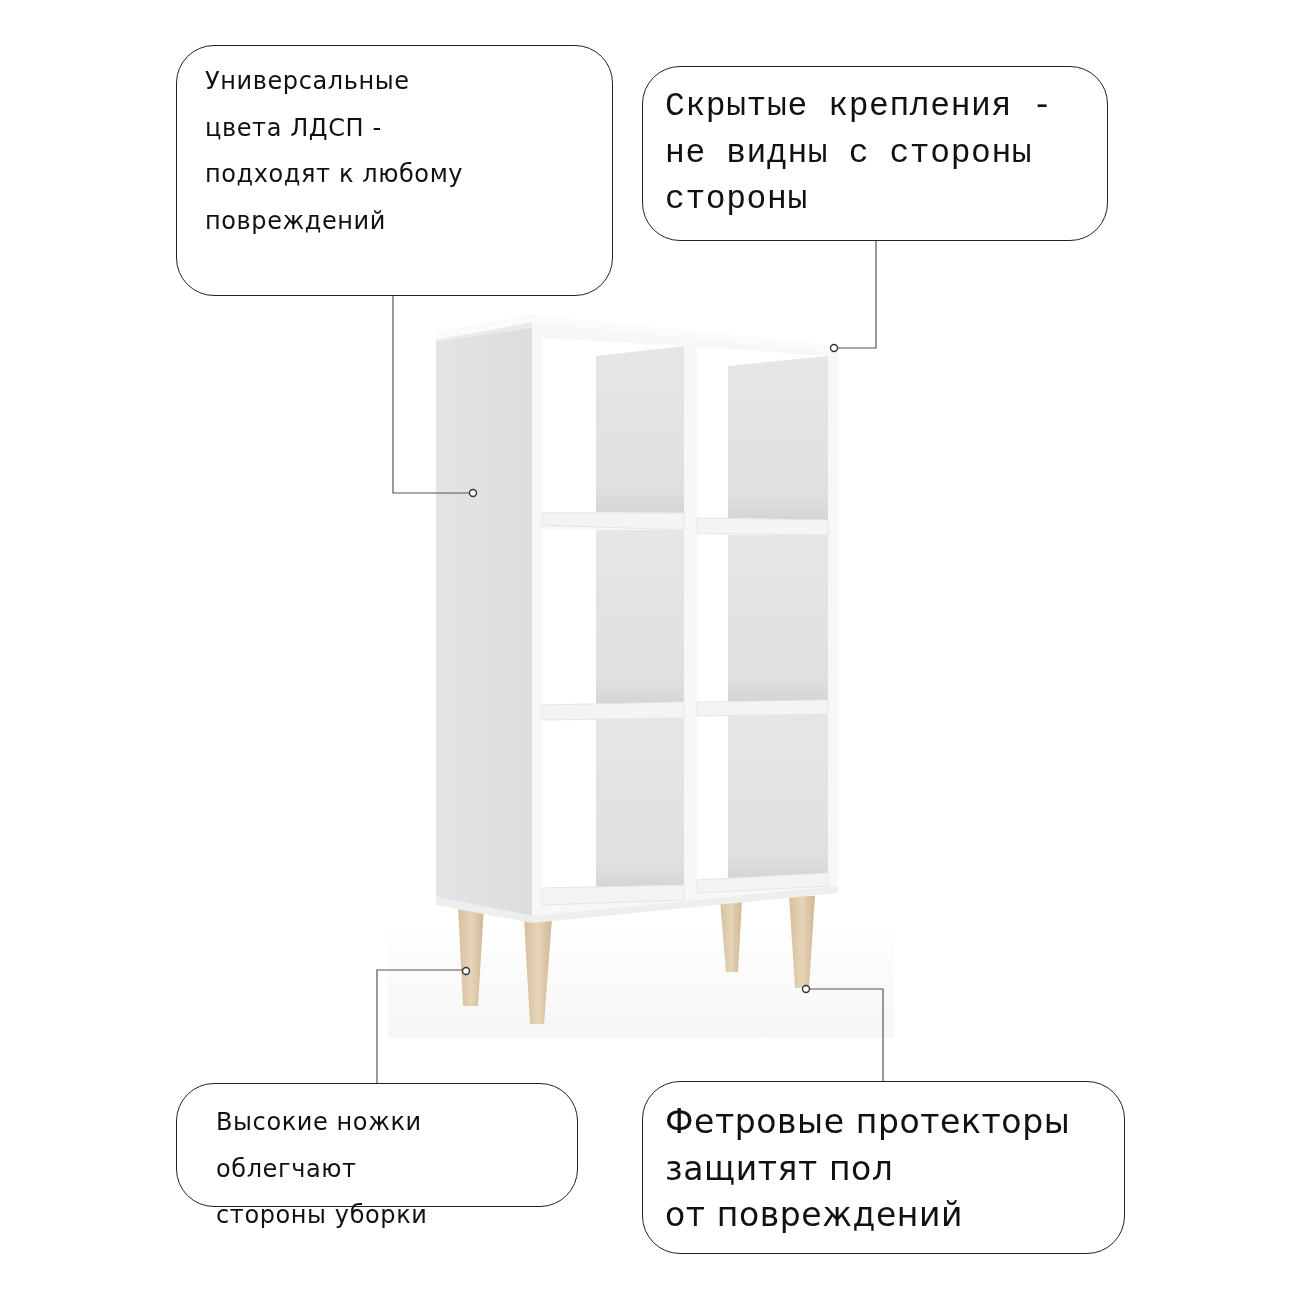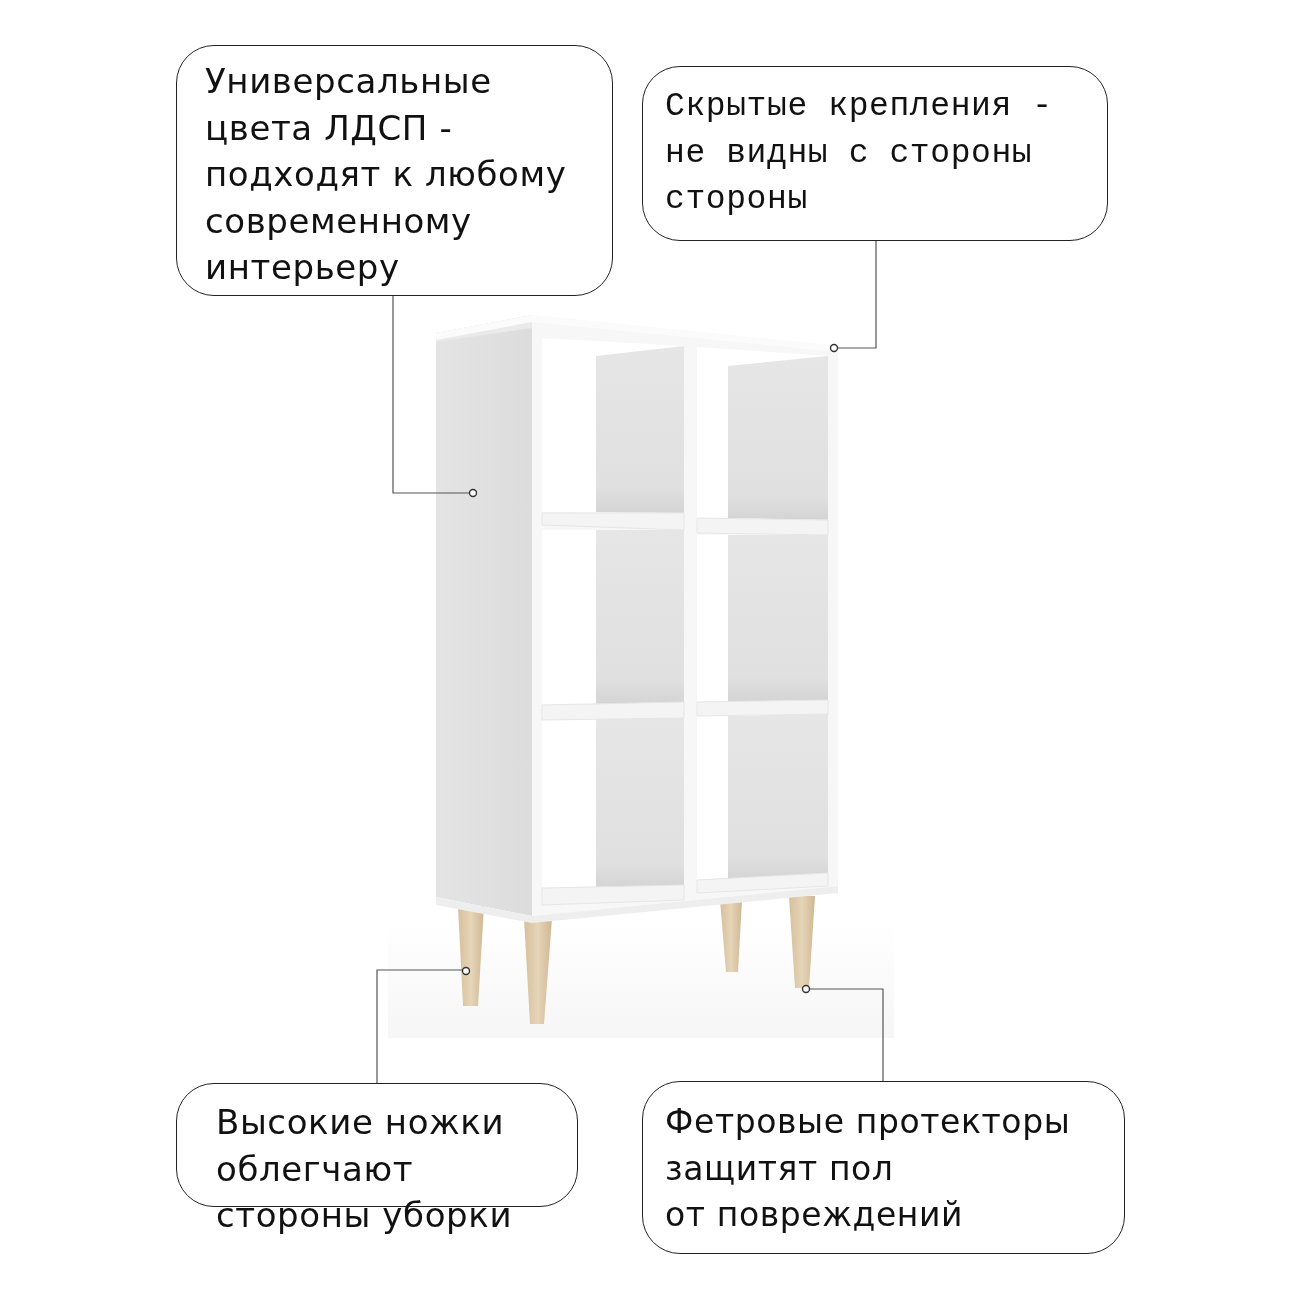--- a/index.html
+++ b/index.html
@@ -3,21 +3,21 @@
 <meta charset="utf-8">
 <style>
   html, body { margin: 0; padding: 0; background: #ffffff; }
   body { width: 1300px; height: 1300px; position: relative; overflow: hidden;
          font-family: "DejaVu Sans", "Liberation Sans", sans-serif; color: #111; }
   .callout {
     position: absolute; box-sizing: border-box;
     border: 1.6px solid #222; border-radius: 38px; background: #fff;
     padding: 14px 20px 0 28px;
   }
-  .callout .line { display: block; font-size: 34px; line-height: 46.5px; letter-spacing: 0.6px; white-space: nowrap; font-weight: 400; }
+  .callout .line { display: block; font-size: 24px; line-height: 46.5px; letter-spacing: 0.6px; white-space: nowrap; font-weight: 400; }
   #c1 { left: 176px; top: 45px; width: 437px; height: 251px; padding-top: 12px; }
   #c2 { left: 642px; top: 66px; width: 466px; height: 175px; padding-top: 17px; padding-left: 22px; font-family: Liberation Mono, monospace; }
   #c3 { left: 176px; top: 1083px; width: 402px; height: 124px; padding-top: 15px; padding-left: 39px; }
   #c4 { left: 642px; top: 1081px; width: 483px; height: 173px; padding-top: 17px; padding-left: 22px; }
   #c4 .line { font-size: 33px; }
   #c2 .line { font-size: 33px; }
   .illustration { position: absolute; left: 0; top: 0; width: 1300px; height: 1300px; }
 </style>
 </head>
 <body>
@@ -100,22 +100,21 @@
     <circle cx="834" cy="348" r="3.5"></circle>
     <circle cx="466" cy="971" r="3.5"></circle>
     <circle cx="806" cy="989" r="3.5"></circle>
   </g>
 </svg>
 
 <div id="c1" class="callout">
   <span class="line">Универсальные</span>
   <span class="line">цвета ЛДСП -</span>
   <span class="line">подходят к любому</span>
-  <span class="line">современному</span>
-  <span class="line">интерьеру</span>
+  <span class="line">повреждений</span>
 </div>
 
 <div id="c2" class="callout">
   <span class="line">Скрытые крепления -</span>
   <span class="line">не видны с стороны</span>
   <span class="line">стороны</span>
 </div>
 
 <div id="c3" class="callout">
   <span class="line">Высокие ножки</span>

